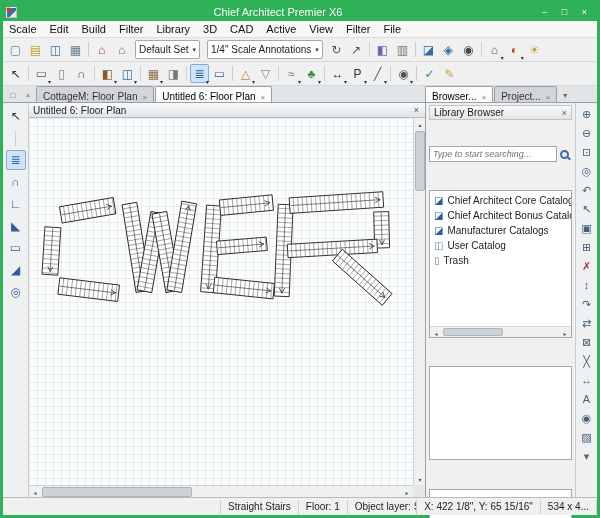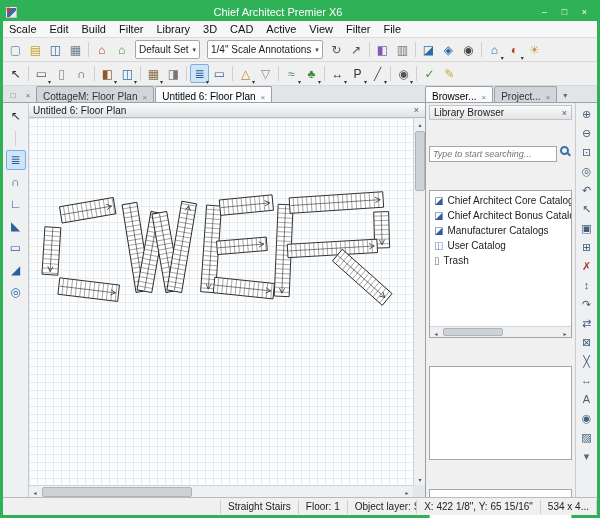--- a/index.html
+++ b/index.html
@@ -66,21 +66,21 @@
   .right-panel { width:150px; background:#f0f0f0; border-right:1px solid #c8ccd0; display:flex; flex-direction:column; padding:2px 3px 3px 3px; flex:0 0 auto; min-height:0;gap:25px; }
   .panel-header { height:15px; display:flex; align-items:center; font-size:10px; color:#222; background:linear-gradient(#fafafa,#e2e5e8); border:1px solid #c0c4c8; padding:0 4px; flex:0 0 auto; }
   .panel-header .spacer { flex:1; }
   .panel-header .pclose { font-size:9px; color:#555; }
   .filter-row { height:20px; display:flex; align-items:center; gap:3px; padding:2px 0; flex:0 0 auto; }
   .filter-label { font-size:9px; color:#222; white-space:nowrap; }
   .filter-select { flex:1; height:16px; background:#fff; border:1px solid #a7a7a7; font-size:9px; display:flex; align-items:center; padding:0 2px; gap:2px; overflow:hidden; white-space:nowrap; }
   .filter-select .dd-caret { margin-left:auto; font-size:7px; color:#444; }
   .funnel { width:0; height:0; border-left:5px solid transparent; border-right:5px solid transparent; border-top:7px solid #3b7bd4; position:relative; }
   .funnel::after { content:""; position:absolute; left:-1px; top:-1px; width:2px; height:7px; background:#3b7bd4; }
-  .search-row { height:20px; display:flex; gap:3px; padding:1px 0 3px 0; flex:0 0 auto; }
+  .search-row { height:20px; display:flex; align-items:center; gap:3px; padding:1px 0 3px 0; flex:0 0 auto; }
   .search-input { flex:1; height:16px; border:1px solid #a7a7a7; background:#fff; font-size:9px; font-style:italic; color:#888; padding:0 3px; font-family:"Liberation Sans",sans-serif; min-width:0; }
   .mag { width:9px; height:9px; border:2px solid #3b6ea5; border-radius:50%; position:relative; margin-right:3px; }
   .mag::after { content:""; position:absolute; width:5px; height:2px; background:#3b6ea5; transform:rotate(45deg); right:-4px; bottom:-2px; }
   .tree { background:#fff; border:1px solid #a7a7a7; height:148px; display:flex; flex-direction:column; flex:0 0 auto; overflow:hidden; }
   .tree-items { flex:1; padding:2px 0 0 4px; overflow:hidden; }
   .tree-row { height:15px; display:flex; align-items:center; gap:4px; font-size:10px; white-space:nowrap; overflow:hidden; }
   .tree-row .ticn { font-size:10px; flex:0 0 auto; }
   .tree-hscroll { height:11px; border-top:1px solid #d5d5d5; background:#eef0f2; display:flex; flex:0 0 auto; }
   .tree-hscroll .hthumb { width:60px; height:8px; }
   .preview { background:#fff; border:1px solid #a7a7a7; flex:0 0 auto; }

